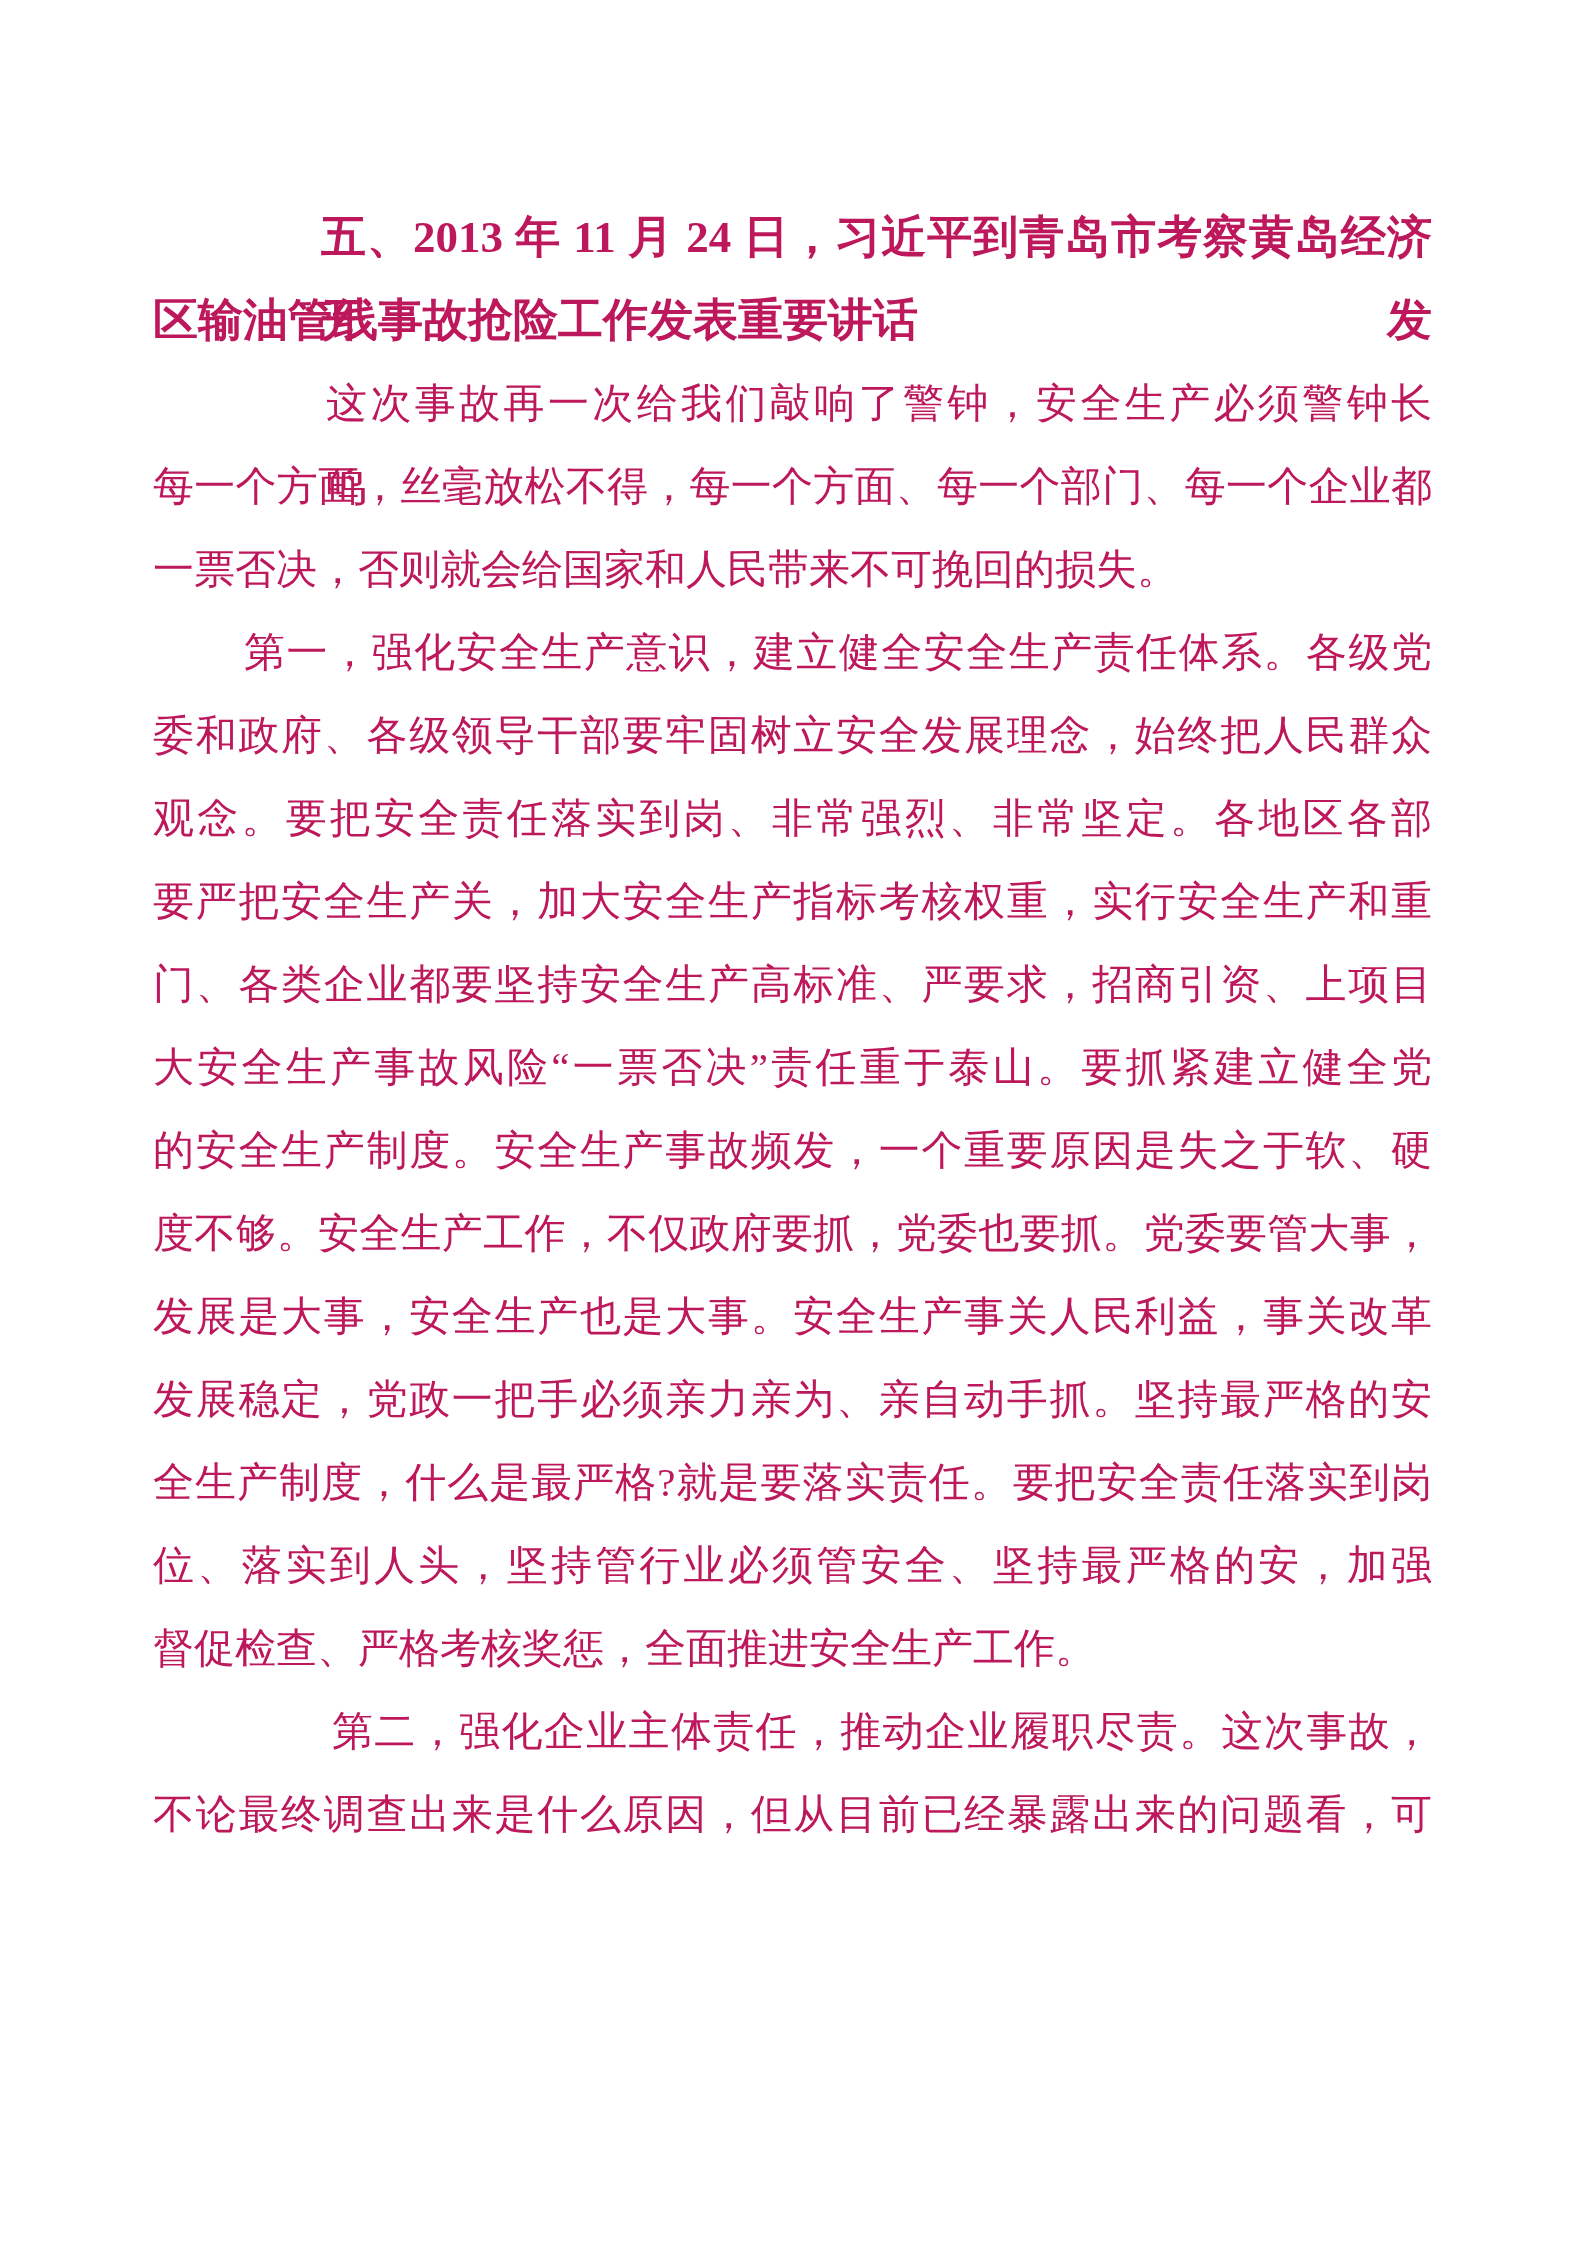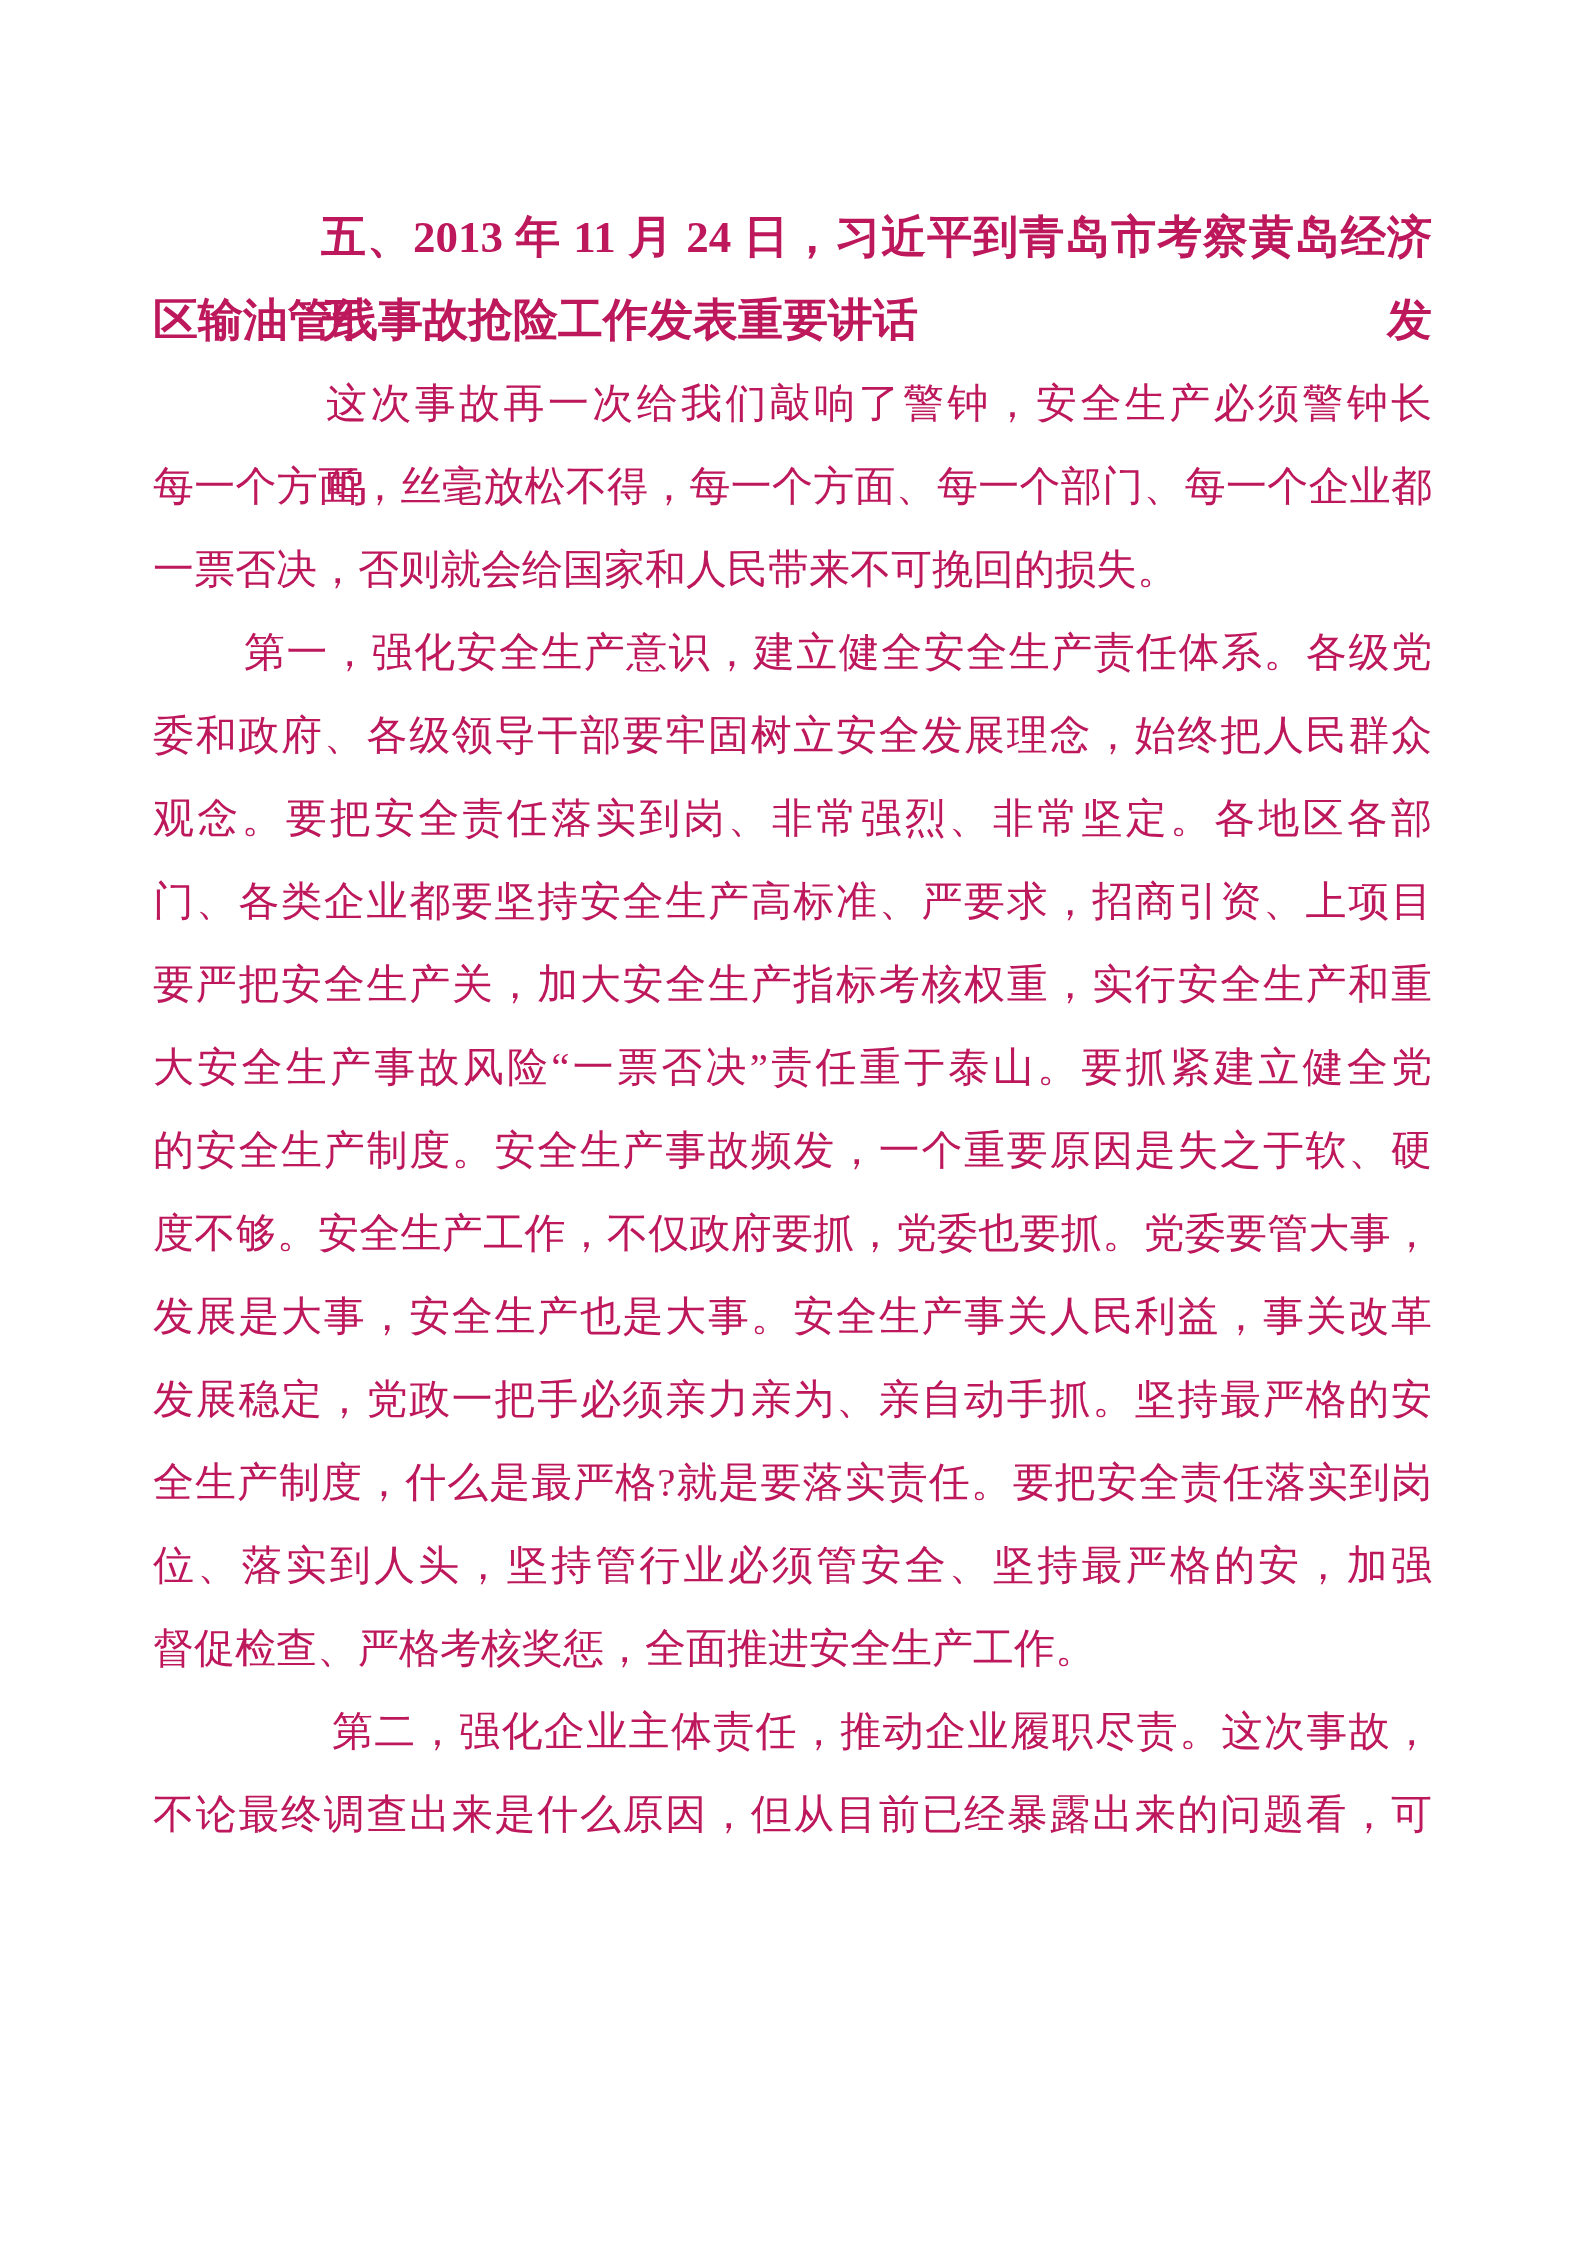--- a/index.html
+++ b/index.html
@@ -49,22 +49,22 @@
 <div class="page">
   <div class="text-block">
       <div class="line heading" style="padding-left: 168px;">五、2013 年 11 月 24 日，习近平到青岛市考察黄岛经济开发</div>
       <div class="line heading no-justify" style="padding-left: 0px;">区输油管线事故抢险工作发表重要讲话</div>
       <div class="line" style="padding-left: 173px;">这次事故再一次给我们敲响了警钟，安全生产必须警钟长鸣、</div>
       <div class="line" style="padding-left: 0px;">每一个方面，丝毫放松不得，每一个方面、每一个部门、每一个企业都</div>
       <div class="line no-justify" style="padding-left: 0px;">一票否决，否则就会给国家和人民带来不可挽回的损失。</div>
       <div class="line" style="padding-left: 91px;">第一，强化安全生产意识，建立健全安全生产责任体系。各级党</div>
       <div class="line" style="padding-left: 0px;">委和政府、各级领导干部要牢固树立安全发展理念，始终把人民群众</div>
       <div class="line" style="padding-left: 0px;">观念。要把安全责任落实到岗、非常强烈、非常坚定。各地区各部</div>
+      <div class="line" style="padding-left: 0px;">要严把安全生产关，加大安全生产指标考核权重，实行安全生产和重</div>
       <div class="line" style="padding-left: 0px;">门、各类企业都要坚持安全生产高标准、严要求，招商引资、上项目</div>
-      <div class="line" style="padding-left: 0px;">要严把安全生产关，加大安全生产指标考核权重，实行安全生产和重</div>
       <div class="line" style="padding-left: 0px;">大安全生产事故风险“一票否决”责任重于泰山。要抓紧建立健全党</div>
       <div class="line" style="padding-left: 0px;">的安全生产制度。安全生产事故频发，一个重要原因是失之于软、硬</div>
       <div class="line" style="padding-left: 0px;">度不够。安全生产工作，不仅政府要抓，党委也要抓。党委要管大事，</div>
       <div class="line" style="padding-left: 0px;">发展是大事，安全生产也是大事。安全生产事关人民利益，事关改革</div>
       <div class="line" style="padding-left: 0px;">发展稳定，党政一把手必须亲力亲为、亲自动手抓。坚持最严格的安</div>
       <div class="line" style="padding-left: 0px;">全生产制度，什么是最严格?就是要落实责任。要把安全责任落实到岗</div>
       <div class="line" style="padding-left: 0px;">位、落实到人头，坚持管行业必须管安全、坚持最严格的安，加强</div>
       <div class="line no-justify" style="padding-left: 0px;">督促检查、严格考核奖惩，全面推进安全生产工作。</div>
       <div class="line" style="padding-left: 179px;">第二，强化企业主体责任，推动企业履职尽责。这次事故，</div>
       <div class="line" style="padding-left: 0px;">不论最终调查出来是什么原因，但从目前已经暴露出来的问题看，可</div>

